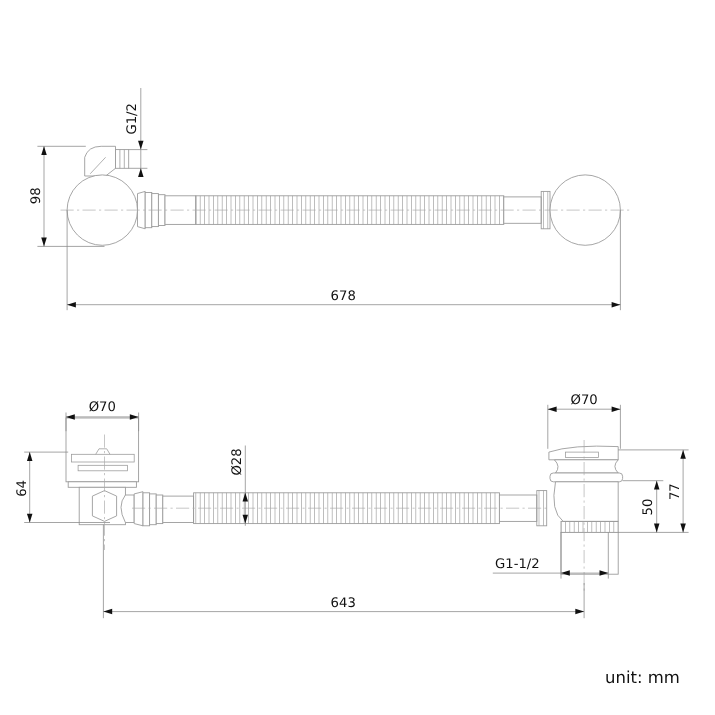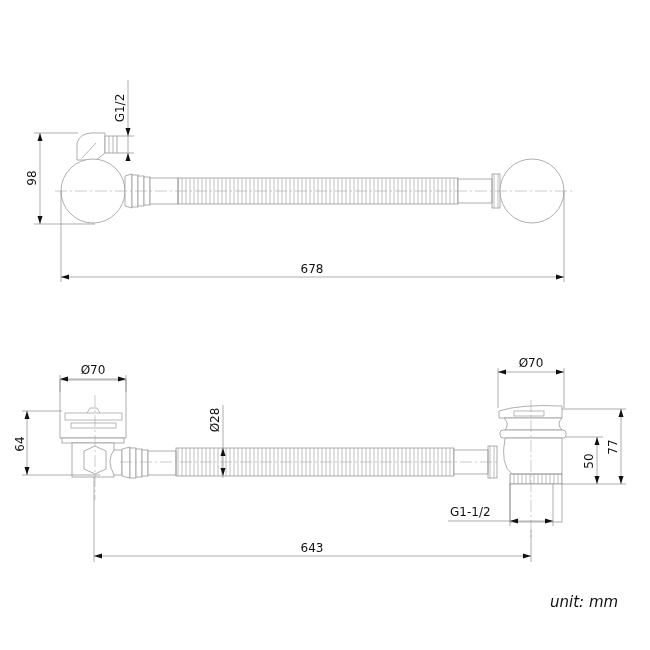--- a/index.html
+++ b/index.html
@@ -4,21 +4,21 @@
   <style>
     html, body { margin: 0; padding: 0; background: #ffffff; }
     body { width: 650px; height: 650px; position: relative; overflow: hidden; font-family: "DejaVu Sans", sans-serif; }
     svg { position: absolute; left: 0; top: 0; }
     .part { fill: #ffffff; stroke: #9a9a9a; stroke-width: 0.8; }
     .thin { fill: none; stroke: #9a9a9a; stroke-width: 0.7; }
     .dim { fill: none; stroke: #8a8a8a; stroke-width: 0.7; }
     .center { fill: none; stroke: #a8a8a8; stroke-width: 0.6; stroke-dasharray: 12 3 2 3; }
     .arrow { fill: #111; stroke: none; }
     .lbl { font-family: "DejaVu Sans", sans-serif; font-size: 12px; fill: #111; }
-    .unit { position: absolute; left: 550px; top: 593px; font-family: "DejaVu Sans", sans-serif; font-size: 15px; color: #111; font-style: italic; }
+    .unit { position: absolute; left: 550px; top: 607px; font-family: "DejaVu Sans", sans-serif; font-size: 15px; color: #111; }
   </style>
 </head>
 <body>
 
 <svg width="650" height="650" viewBox="0 0 650 650" xmlns="http://www.w3.org/2000/svg">
   <defs>
     <pattern id="rib" width="4" height="10" patternUnits="userSpaceOnUse">
       <line x1="2" y1="0" x2="2" y2="10" stroke="#b0b0b0" stroke-width="0.8"></line>
     </pattern>
   </defs>

